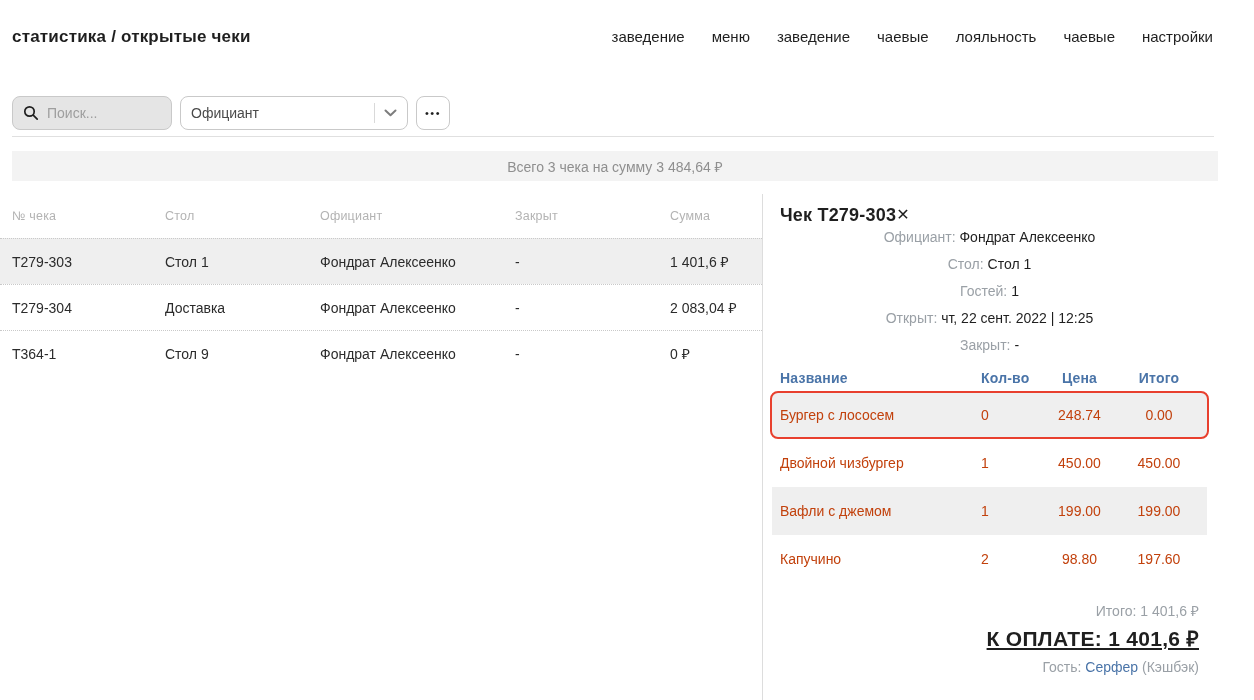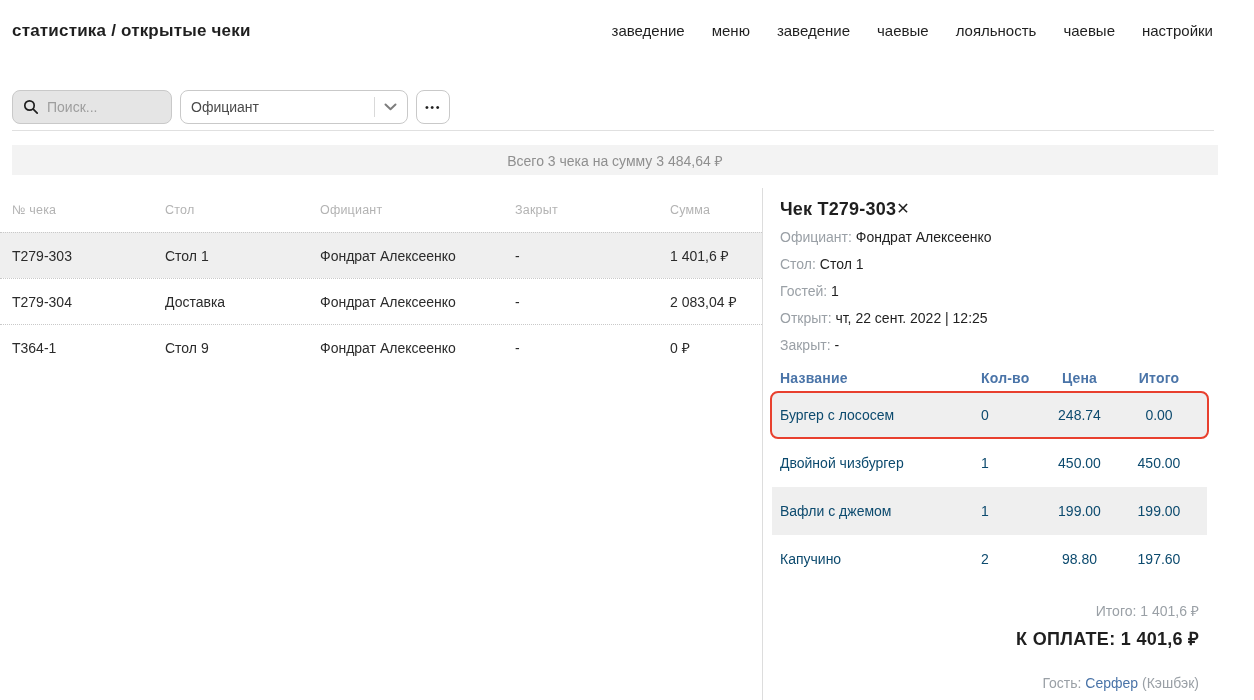--- a/index.html
+++ b/index.html
@@ -1,21 +1,21 @@
 <!DOCTYPE html>
 <html lang="ru"><head>
 <meta charset="utf-8">
 <style>
   * { margin:0; padding:0; box-sizing:border-box; }
   html,body { width:1254px; height:700px; overflow:hidden; background:#fff;
               font-family:"Liberation Sans", sans-serif; color:#1f1f1f; }
 
   
   .app-header { display:flex; justify-content:space-between; align-items:center;
-                padding:20px 41px 0 12px; }
+                padding:26px 41px 0 12px; }
   .breadcrumb { font-size:17px; font-weight:bold; line-height:22px; letter-spacing:.2px; }
   .breadcrumb span { cursor:pointer; }
   .top-nav { display:flex; gap:27px; font-size:15px; line-height:22px; }
   .nav-item { color:#1f1f1f; text-decoration:none; cursor:pointer; }
 
   
   .toolbar { display:flex; gap:8px; margin:48px 0 0 12px; align-items:center; }
   .search-box { width:160px; height:34px; border:1px solid #c9c9c9; border-radius:8px;
                 display:flex; align-items:center; padding:0 10px; gap:8px; background:#e5e5e5; }
   .search-box svg { flex:none; }
@@ -48,39 +48,39 @@
   .receipt-row { height:46px; font-size:14px; color:#2b2b2b; border-top:1px dotted #c9c9c9;
                  cursor:pointer; }
   .receipt-row.selected { background:#efefef; }
 
   
   .panel { flex:1; border-left:1px solid #ddd; padding:10px 55px 0 17px; }
   .panel-header { display:flex; align-items:center; }
   .panel-title { font-size:18px; font-weight:600; line-height:22px; letter-spacing:.2px; }
   .close-btn { font-size:16px; line-height:16px; cursor:pointer; color:#1f1f1f; }
 
-  .details { margin-top:10px; }
+  .details { margin-top:4px;text-align:center; }
   .detail-line { font-size:14px; line-height:15px; margin-bottom:12px; }
   .detail-label { color:#9aa0a6; }
   .detail-value { color:#1f1f1f; }
 
   .items-header, .item-row { display:grid; grid-template-columns:201px 59px 79px 80px;
                              align-items:center; }
   .items-header { margin-top:12px; height:26px; color:#4a74a8; font-weight:bold;
                   font-size:14px; letter-spacing:.2px; }
   .items-header .num, .item-row .num { text-align:center; }
-  .item-row { height:48px; font-size:14px; color:#0c4a6e; margin:0 -8px; padding:0 8px; }
+  .item-row { height:48px; font-size:14px; color:#c2410c; margin:0 -8px; padding:0 8px; }
   .item-row.striped { background:#efefef; }
   .item-row.highlighted { background:#efefef; border:2px solid #e8402e; border-radius:8px;
                           margin:0 -10px; padding:0 8px; }
 
   .totals { margin-top:20px; text-align:right; font-size:14px; line-height:16px; }
   .totals-subtotal { color:#9aa0a6; margin-bottom:12px; }
-  .totals-topay { font-size:18px; font-weight:bold; 
-                  letter-spacing:.3px; margin-bottom:28px; }
+  .totals-topay { font-size:21px; font-weight:bold; text-decoration:underline;
+                  letter-spacing:.3px; margin-bottom:12px; }
   .totals-guest { color:#9aa0a6; }
   .guest-link { color:#4a74a8; cursor:pointer; }
 </style>
 </head>
 <body>
 
 <header class="app-header">
   <div class="breadcrumb">
     <span>статистика / открытые чеки</span>
   </div>

